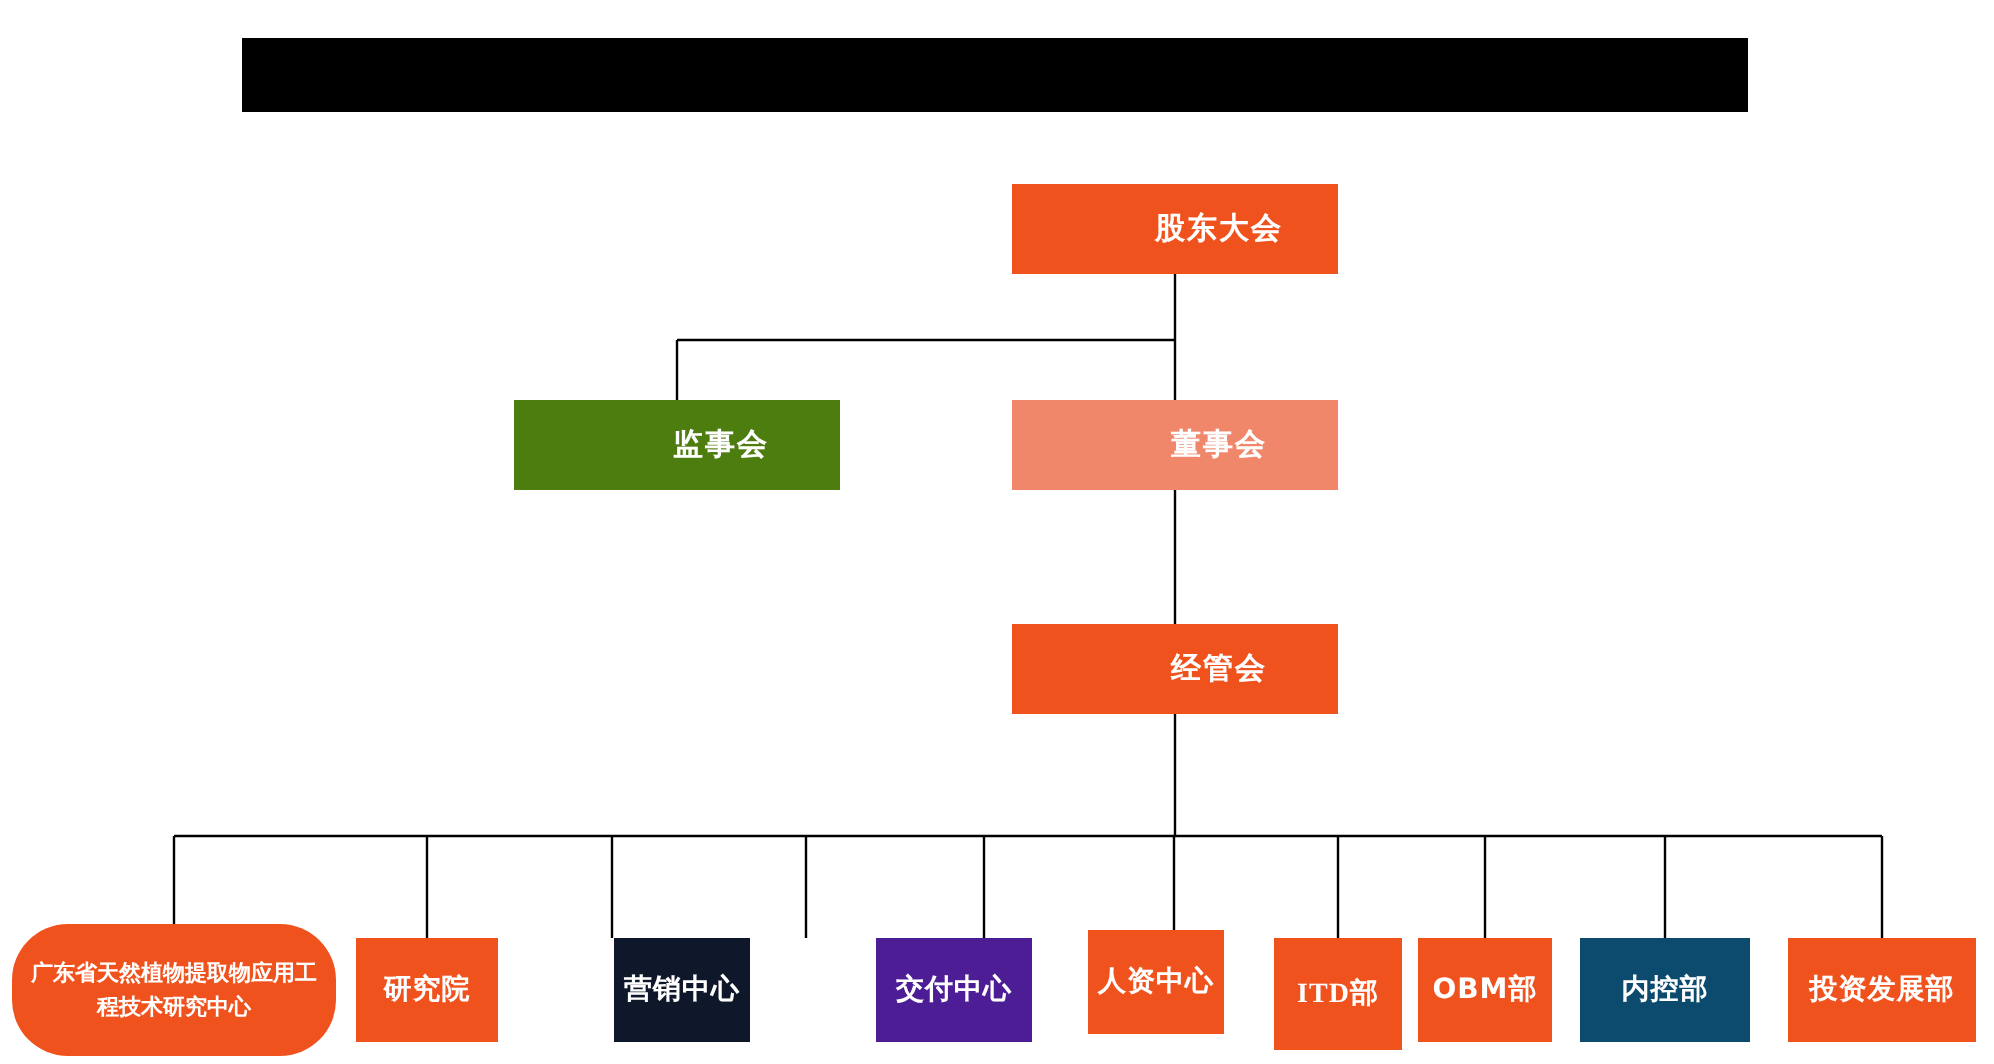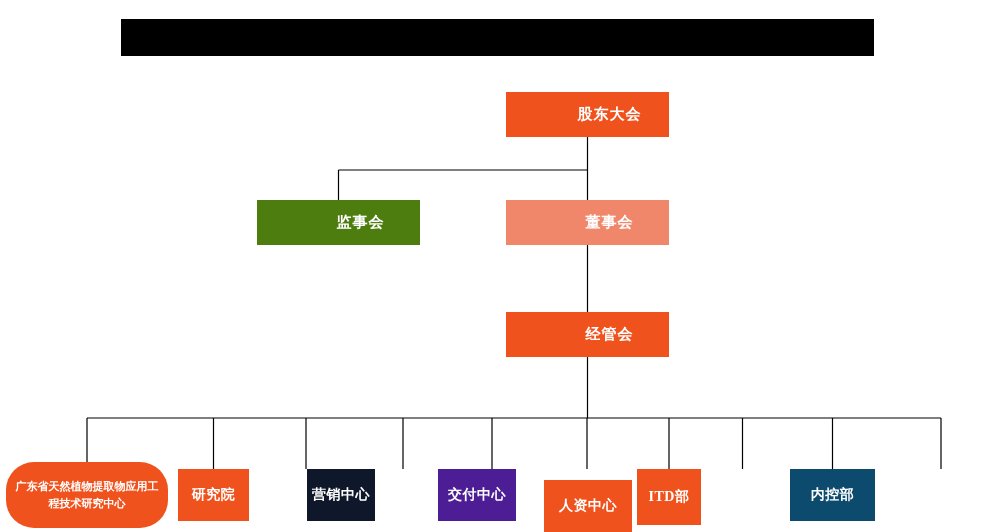--- a/index.html
+++ b/index.html
@@ -112,27 +112,33 @@
 
   <div class="node dept" style="left: 267px; top: 469px; width: 68px; height: 52px; background: #0f172a; margin-left: 40px;">
     <span>营销中心</span>
   </div>
 
 
   <div class="node dept" style="left: 438px; top: 469px; width: 78px; height: 52px; background: #4c1d95;">
     <span>交付中心</span>
   </div>
 
-  <div class="node dept" style="left: 544px; top: 480px; width: 88px; height: 52px; background: rgb(240, 82, 29);">
+  <div class="node dept" style="left: 544px; top: 465px; width: 68px; height: 52px; background: rgb(240, 82, 29);">
     <span>人资中心</span>
   </div>
 
   <div class="node dept" style="left: 637px; top: 469px; width: 64px; height: 56px; background: rgb(240, 82, 29); font-family: Liberation Serif, serif;">
     <span>ITD部</span>
   </div>
 
+  <div class="node dept" style="left: 709px; top: 469px; width: 67px; height: 52px; background: rgb(240, 82, 29);">
+    <span>OBM部</span>
+  </div>
 
   <div class="node dept" style="left: 790px; top: 469px; width: 85px; height: 52px; background: #0c4a6e;">
     <span>内控部</span>
   </div>
 
+  <div class="node dept" style="left: 894px; top: 469px; width: 94px; height: 52px; background: rgb(240, 82, 29);">
+    <span>投资发展部</span>
+  </div>
 
 </div>
 
 </body></html>

